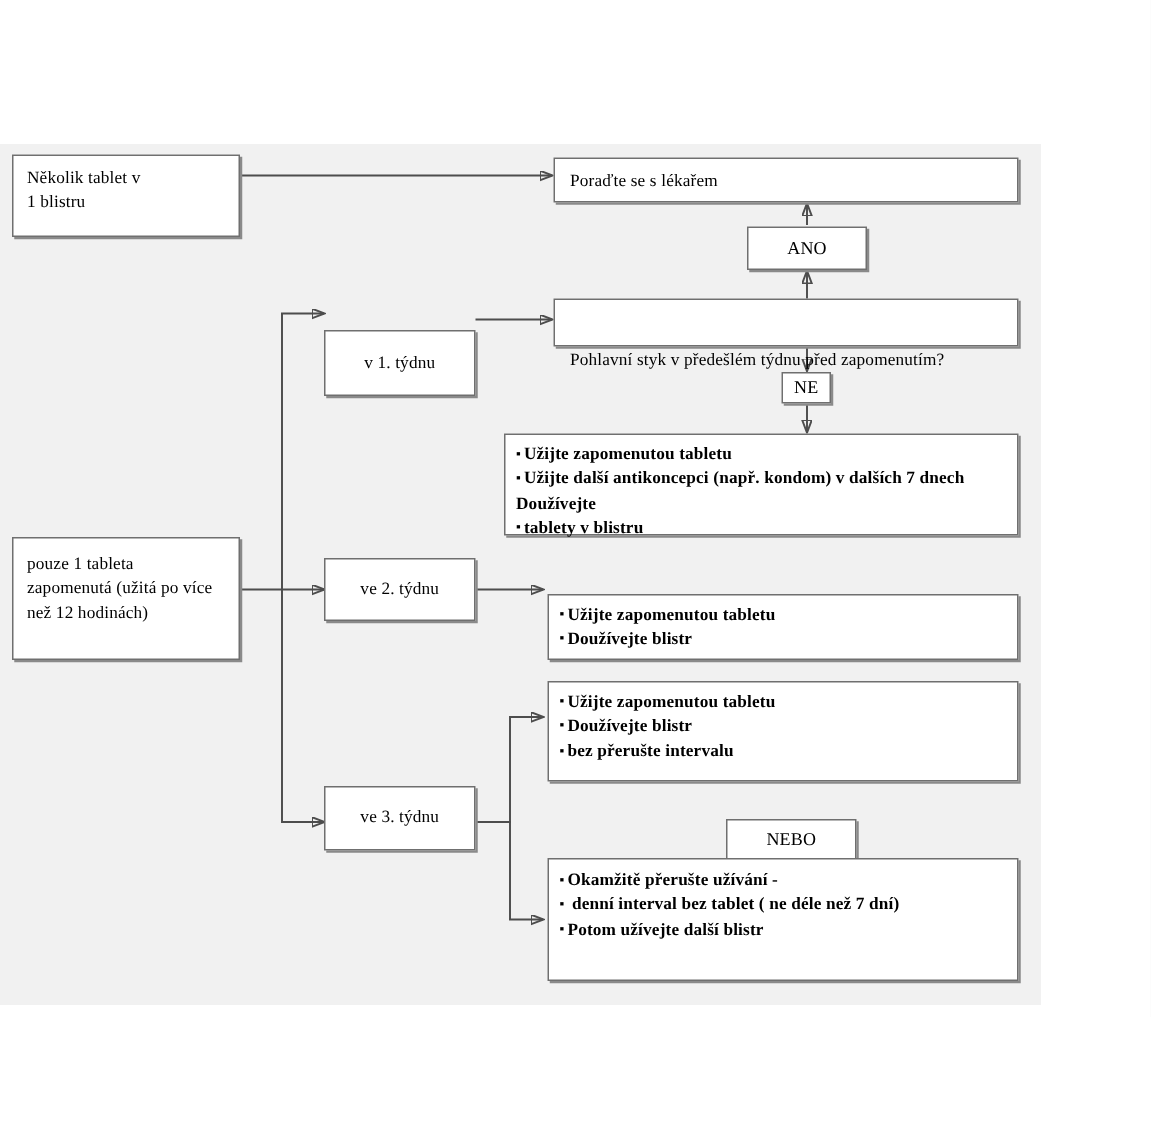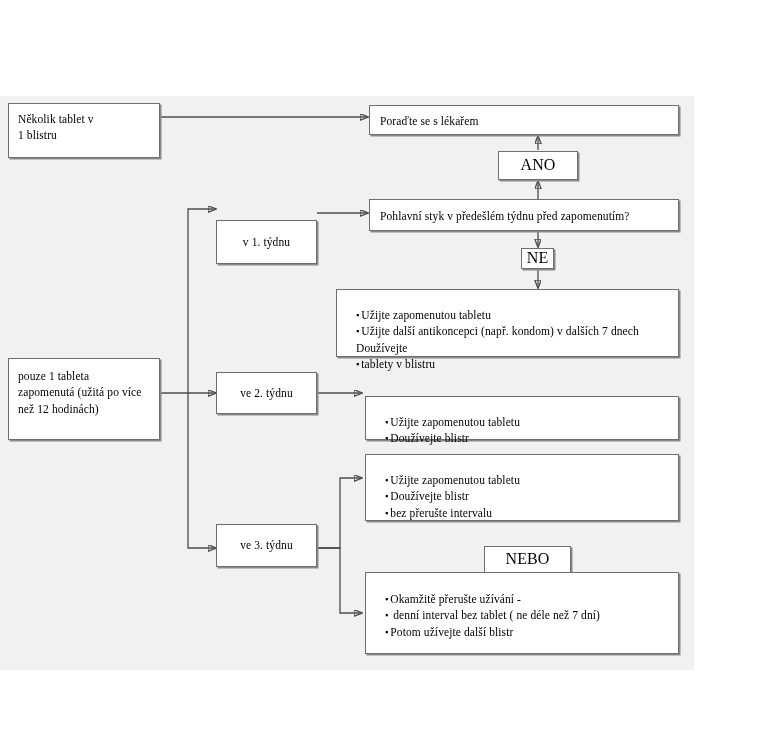--- a/index.html
+++ b/index.html
@@ -47,23 +47,24 @@
   .node.center {
     display: flex;
     align-items: center;
     justify-content: center;
     text-align: center;
   }
   .node.center .pad {
     padding: 0;
   }
   .bullets {
-    margin: 12px;
+    margin: 0;
     padding: 0;
     list-style: none;
+    font-weight: bold;
   }
   .bullets li {
     white-space: nowrap;
   }
   .bullets li.b::before {
     content: "\25AA";
     font-size: 9px;
     padding-right: 2px;
     position: relative;
     top: -1px;
@@ -77,21 +78,21 @@
     top: 0;
     width: 767px;
     height: 753px;
     pointer-events: none;
   }
   svg.wires line, svg.wires path {
     stroke: #4d4d4d;
     stroke-width: 1.3;
     fill: none;
   }
-  .label-sm { font-size: 16px; }
+  .label-sm { font-size: 12px; }
 </style>
 </head>
 <body>
 
 <div id="canvas">
 
   <div class="bg-panel"></div>
 
   <svg class="wires" xmlns="http://www.w3.org/2000/svg">
     <defs>
@@ -130,21 +131,21 @@
 
   <div class="node" style="left:369px; top:105px; width:310px; height:30px;">
     <div class="pad" style="padding:7px 10px;">Poraďte se s lékařem</div>
   </div>
 
   <div class="node center label-sm" style="left:498px; top:151px; width:80px; height:29px;">
     <div class="pad">ANO</div>
   </div>
 
   <div class="node" style="left:369px; top:199px; width:310px; height:32px;">
-    <div class="pad" style="padding:8px 10px;">Pohlavní styk v předešlém týdnu před zapomenutím?</div>
+    <div class="pad" style="padding:8px 10px;margin-top:24px;">Pohlavní styk v předešlém týdnu před zapomenutím?</div>
   </div>
 
   <div class="node center label-sm" style="left:521px; top:248px; width:33px; height:21px;">
     <div class="pad">NE</div>
   </div>
 
   <div class="node center" style="left:216px; top:192px; width:101px; height:44px;margin-top:28px;">
     <div class="pad">v 1. týdnu</div>
   </div>
 

